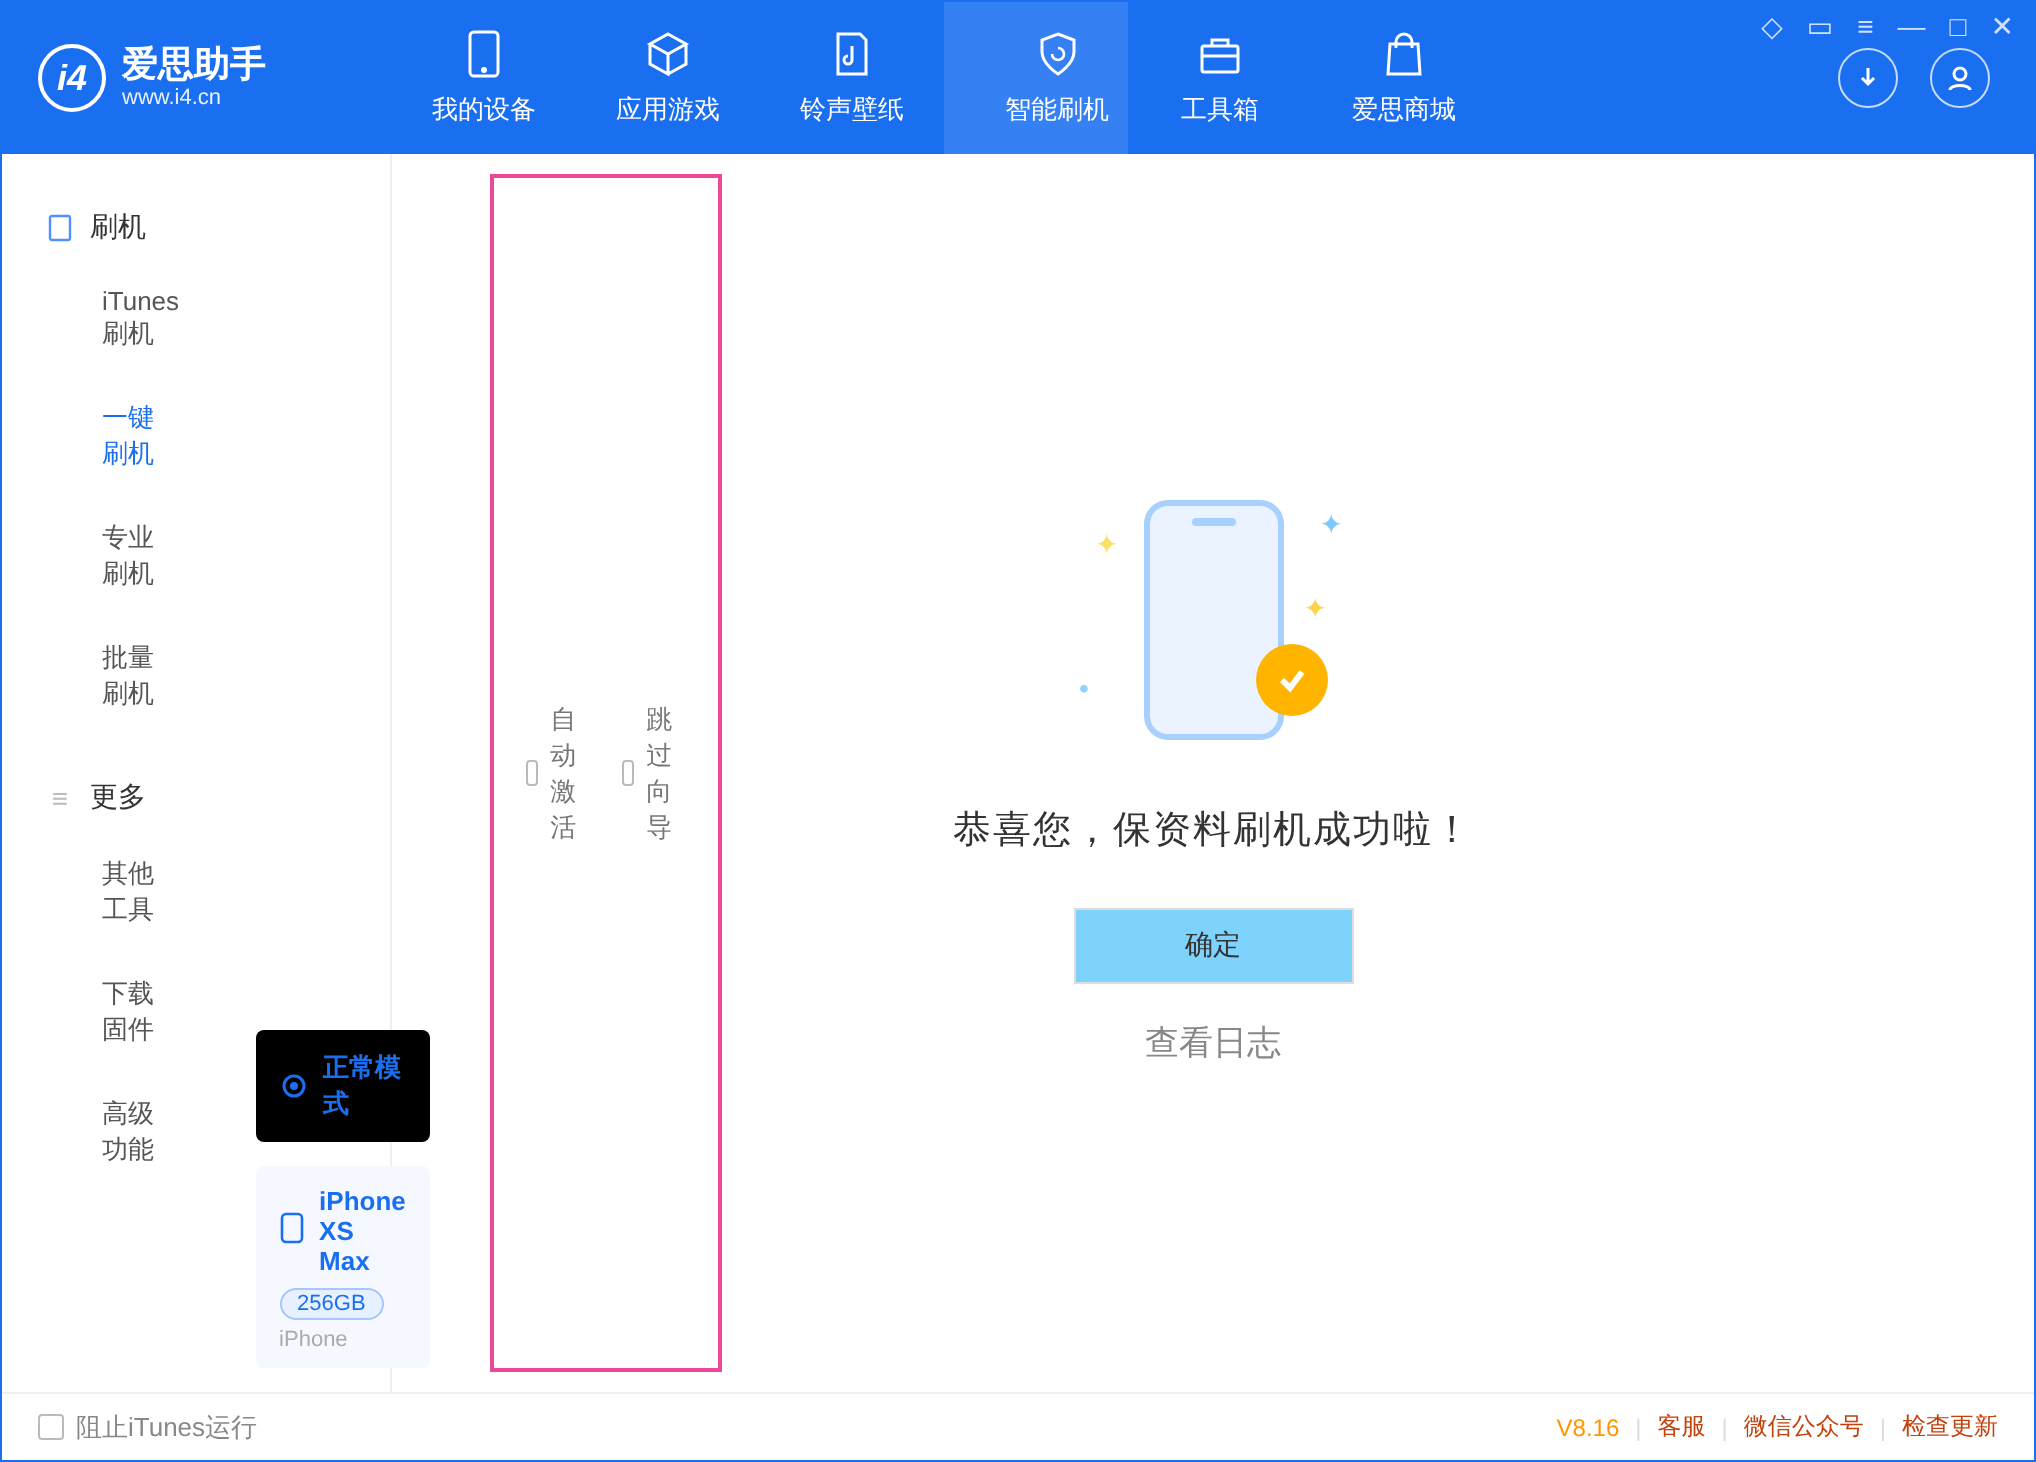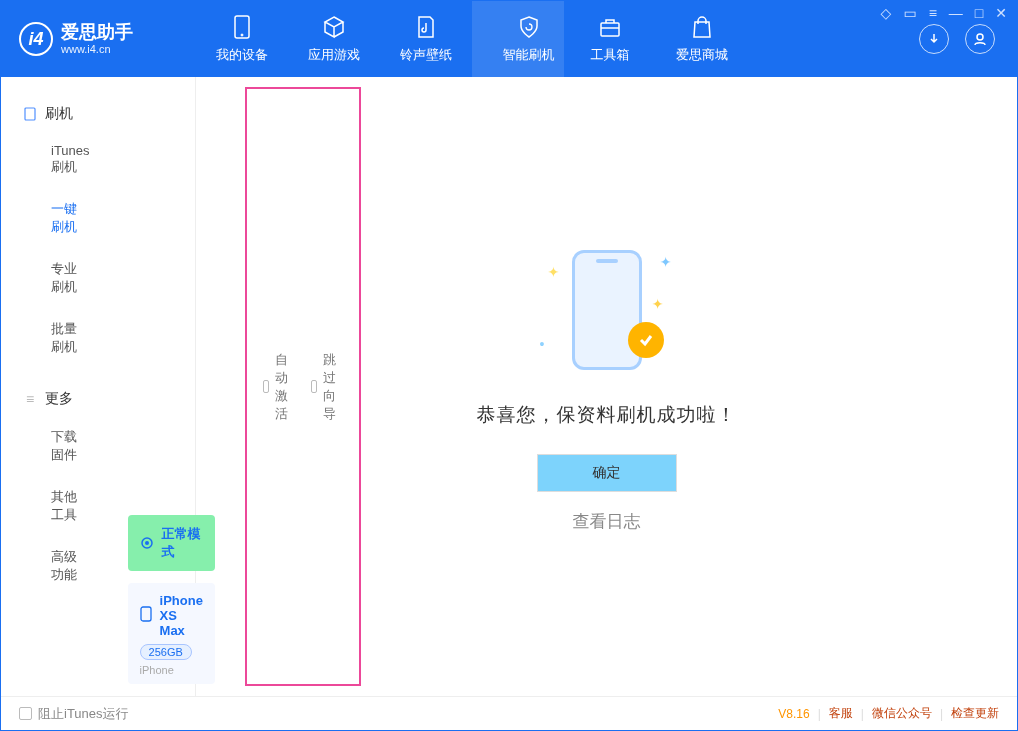--- a/index.html
+++ b/index.html
@@ -23,21 +23,21 @@
 .round-icon { width: 30px; height: 30px; border: 1.5px solid rgba(255,255,255,.75); border-radius: 50%; display: flex; align-items: center; justify-content: center; cursor: pointer; }
 .round-icon svg { stroke: #fff; fill: none; stroke-width: 1.5; }
 .body { flex: 1; display: flex; }
 .sidebar { width: 195px; border-right: 1px solid #eee; display: flex; }
 .nav { padding-top: 20px; }
 .nav-group-title { display: flex; align-items: center; padding: 8px 22px; font-size: 14px; color: #333; font-weight: 500; }
 .nav-group-title .gicon { width: 14px; height: 14px; margin-right: 8px; display: flex; align-items: center; justify-content: center; color: #5090ff; }
 .nav-item { padding: 12px 22px 12px 50px; font-size: 13px; color: #555; cursor: pointer; }
 .nav-item.active { color: #1a6ff1; }
 .sidebar-devices { margin-top: auto; padding: 0 16px 12px; }
-.device-card { background: #86efac; border-radius: 4px; padding: 10px 12px; margin-bottom: 12px; font-size: 13px; color: #444; display: flex; align-items: center; gap: 8px; }
+.device-card { background: #000000; border-radius: 4px; padding: 10px 12px; margin-bottom: 12px; font-size: 13px; color: #444; display: flex; align-items: center; gap: 8px; }
 .device-card.primary { font-weight: 600; color: #1a6ff1; }
 .device-card .icon { width: 16px; height: 16px; display:flex; align-items:center; justify-content:center; }
 .device-detail { background: #f5f8ff; border-radius: 4px; padding: 10px 12px 8px; }
 .device-detail .name { font-weight: 600; font-size: 13px; color: #1a6ff1; display:flex; align-items:center; gap:8px; }
 .device-detail .cap { display:inline-block; font-size: 11px; color: #1a6ff1; border:1px solid #a8c5ff; background:#e6f0ff; border-radius: 10px; padding: 1px 8px; margin-top: 6px; }
 .device-detail .type { font-size: 11px; color: #aaa; margin-top: 4px; }
 .checkbox-row { border: 2px solid #ec4899; margin: 10px 14px; padding: 10px 16px; display: flex; gap: 16px; }
 .chk { display: flex; align-items: center; gap: 6px; font-size: 13px; color: #777; cursor: pointer; }
 .chk .box { width: 13px; height: 13px; border: 1px solid #bbb; border-radius: 2px; }
 .main { flex: 1; display: flex; flex-direction: column; align-items: center; justify-content: center; position: relative; }
@@ -165,22 +165,22 @@
         </div>
         <div class="nav-item">iTunes刷机</div>
         <div class="nav-item active">一键刷机</div>
         <div class="nav-item">专业刷机</div>
         <div class="nav-item">批量刷机</div>
 
         <div class="nav-group-title" style="margin-top:14px;">
           <span class="gicon" style="color:#bbb;">≡</span>
           <span>更多</span>
         </div>
+        <div class="nav-item">其他工具</div>
         <div class="nav-item">下载固件</div>
-        <div class="nav-item">其他工具</div>
         <div class="nav-item">高级功能</div>
       </div>
 
       <div class="sidebar-devices">
         <div class="device-card primary">
           <span class="icon">
               <svg width="14" height="14" viewBox="0 0 14 14">
                 <circle cx="7" cy="7" r="5" fill="none" stroke="#1a6ff1" stroke-width="1.5"></circle>
                 <circle cx="7" cy="7" r="2" fill="#1a6ff1"></circle>
               </svg>

